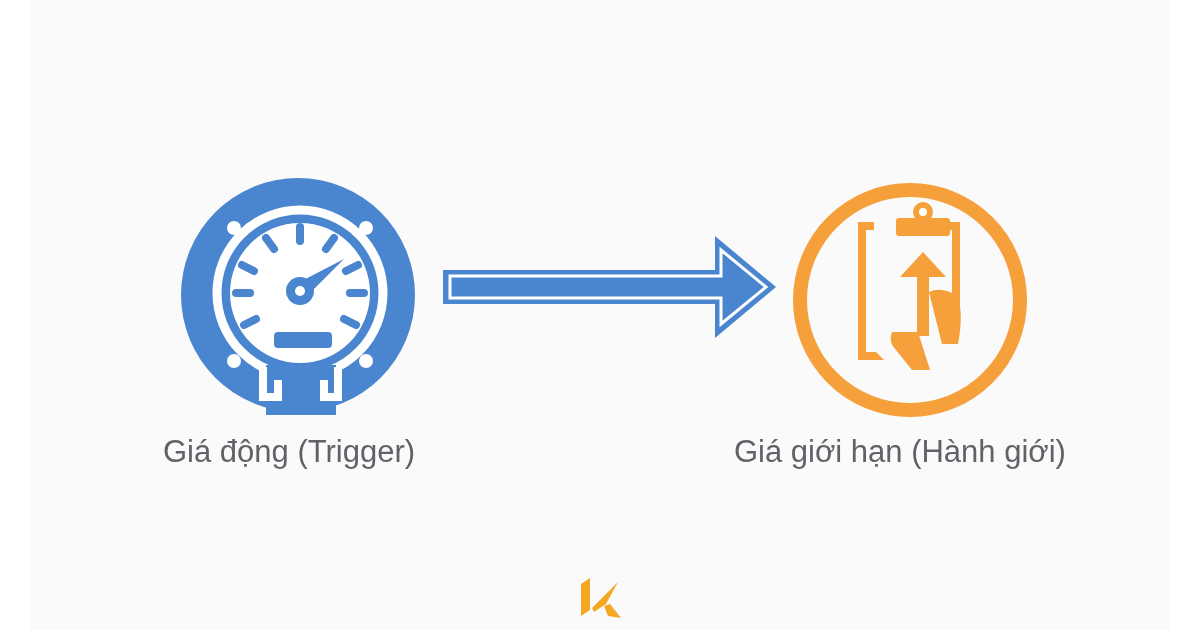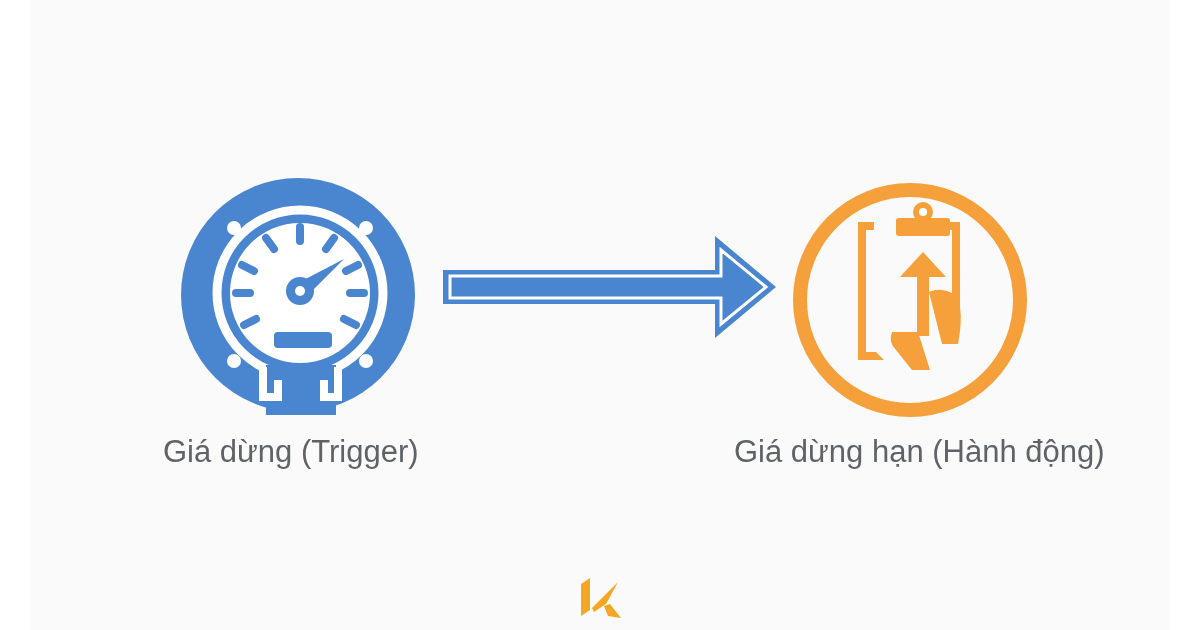--- a/index.html
+++ b/index.html
@@ -66,22 +66,22 @@
       <circle cx="131" cy="30" r="10"></circle>
       <polygon points="131,70 108,95 154,95"></polygon>
       <rect x="125" y="94" width="12" height="60"></rect>
       <path d="M137 110 Q150 104 165 114 Q172 130 166 162 L150 162 Z"></path>
       <path d="M126 150 L100 150 Q96 160 104 168 L120 188 L138 188 Z"></path>
     </g>
     <circle cx="131" cy="30" r="4" fill="#fff"></circle>
   </svg>
 </div>
 
-<div class="label" style="left:163px;top:434px;">Giá dừng (Trigger)</div>
-<div class="label" style="left:734px;top:434px;">Giá dừng hạn (Hành động)</div>
+<div class="label" style="left:163px;top:434px;">Giá động (Trigger)</div>
+<div class="label" style="left:734px;top:434px;">Giá giới hạn (Hành giới)</div>
 
 <div class="icon" style="left:578px;top:570px;width:44px;height:50px;">
   <svg width="44" height="50" viewBox="0 0 44 50">
     <polygon points="3,14 12,8 12,40 3,46" fill="#f5a623"></polygon>
     <polygon points="14,38 40,12 28,34 16,42" fill="#f5a623"></polygon>
     <polygon points="26,36 32,34 43,48 30,46" fill="#f5a623"></polygon>
   </svg>
 </div>
 
 </body></html>

